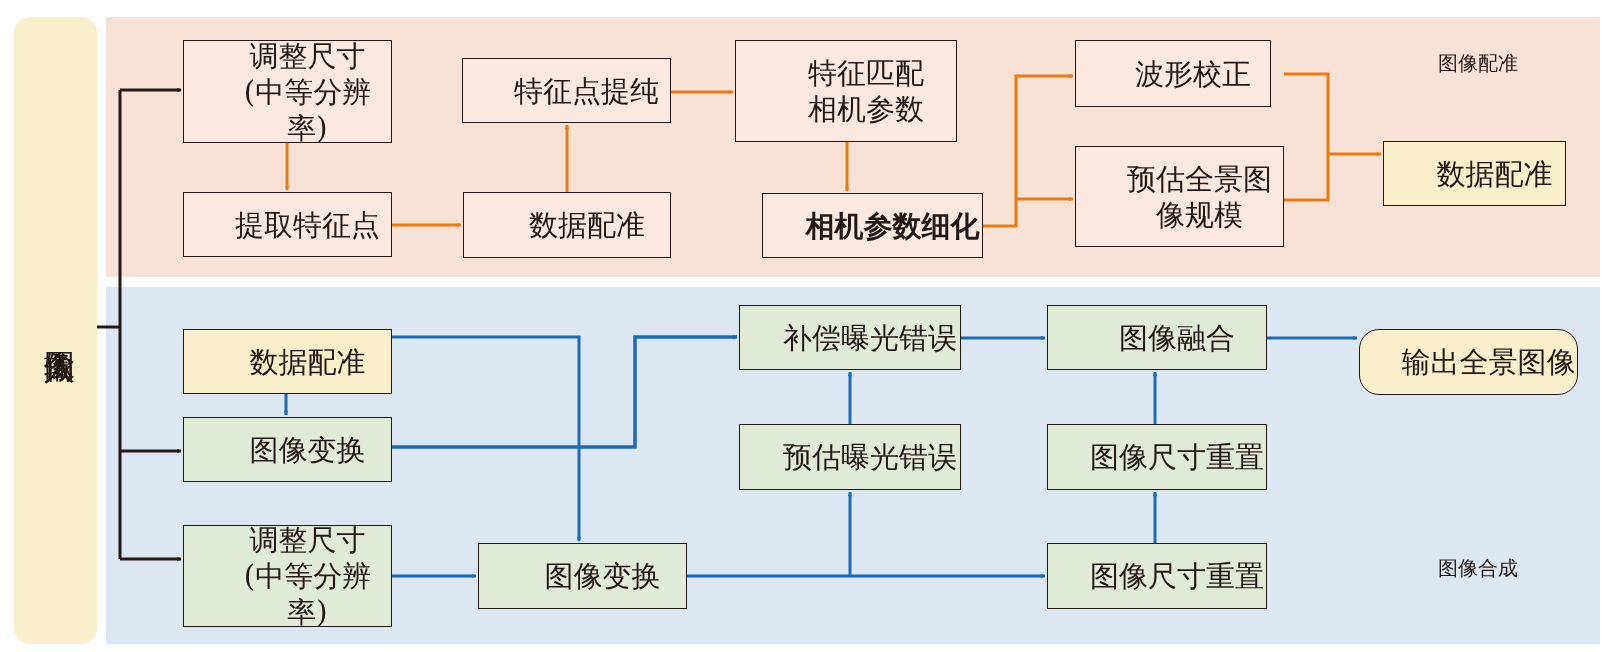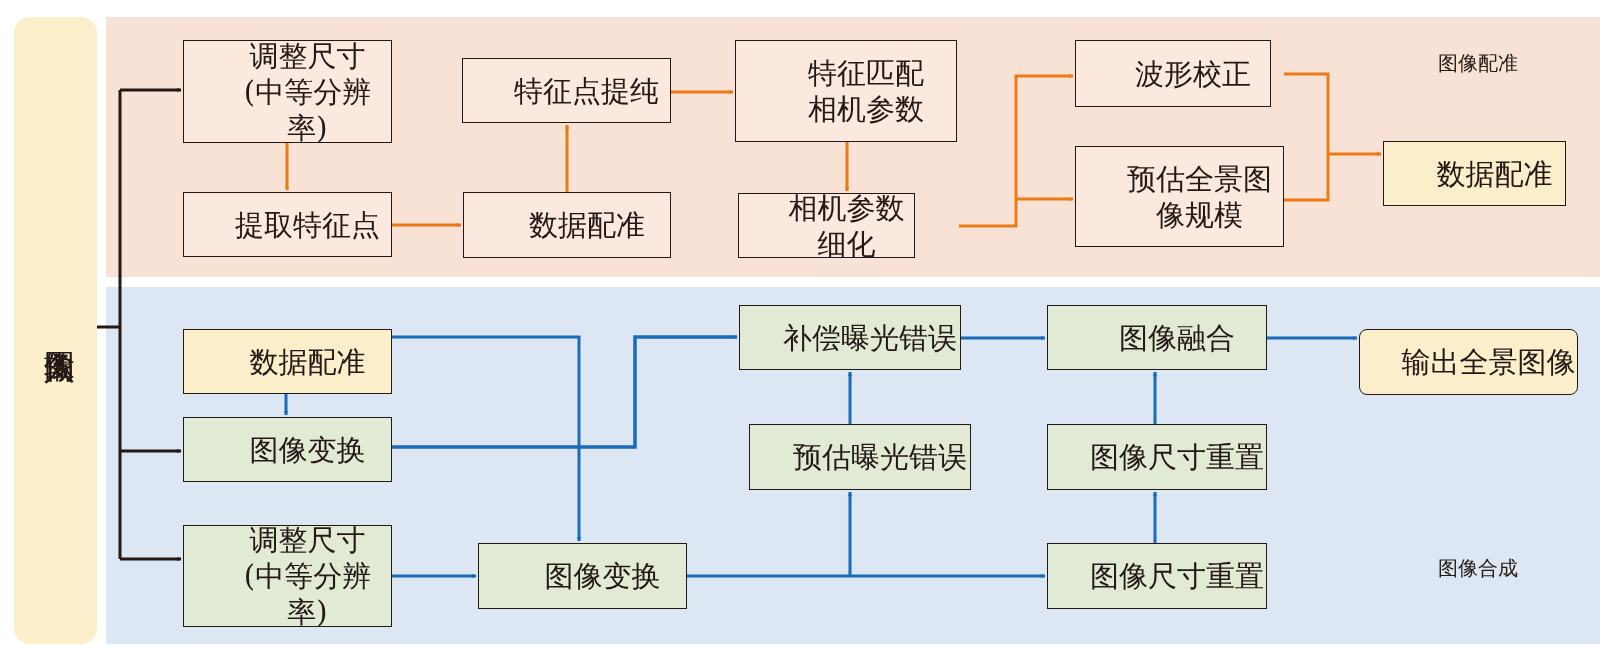--- a/index.html
+++ b/index.html
@@ -9,21 +9,21 @@
   .input-pill { left: 14px; top: 17px; width: 83px; height: 627px; background: #fbeecb; border-radius: 16px; }
   .input-label { left: 14px; top: 262px; width: 83px; text-align: center; font-size: 31px; line-height: 32px; }
   .region-top { left: 106px; top: 17px; width: 1494px; height: 260px; background: #f8e2d6; }
   .region-bottom { left: 106px; top: 287px; width: 1494px; height: 357px; background: #dce7f3; }
   .region-label { font-size: 20px; line-height: 34px; white-space: nowrap; }
   .box { border: 1.5px solid #231815; display: flex; align-items: center; justify-content: center;
          text-align: center; font-size: 29px; line-height: 36px; white-space: pre-line; }
   .box.pink { background: #fbe9df; }
   .box.yellow { background: #fbeecb; margin-top: 24px; }
   .box.green { background: #e1ead5; }
-  .box.rounded { border-radius: 8px; }
+  .box.rounded { border-radius: 20px; }
   svg.wires { position: absolute; left: 0; top: 0; }
 </style>
 </head>
 <body>
 
 <div class="abs input-pill"></div>
 <div class="abs input-label" style="writing-mode: vertical-rl; height: 130px; left: 38px; width: 36px; font-size: 31px; line-height: 36px; letter-spacing: 0;">输入图像</div>
 
 <div class="abs region-top"></div>
 <div class="abs region-bottom"></div>
@@ -79,29 +79,29 @@
   </g>
 </svg>
 
 <div class="abs box pink" style="left:183px; top:40px; width:209px; height:103px;">调整尺寸
 (中等分辨率)</div>
 <div class="abs box pink" style="left:183px; top:192px; width:209px; height:65px;">提取特征点</div>
 <div class="abs box pink" style="left:463px; top:192px; width:208px; height:66px;">数据配准</div>
 <div class="abs box pink" style="left:462px; top:58px; width:209px; height:65px;">特征点提纯</div>
 <div class="abs box pink" style="left:735px; top:40px; width:222px; height:102px;">特征匹配
 相机参数</div>
-<div class="abs box pink" style="left:738px; top:193px; width:177px; height:65px;">相机参数细化</div>
+<div class="abs box pink" style="left:762px; top:193px; width:221px; height:65px;font-weight:bold;">相机参数细化</div>
 <div class="abs box pink" style="left:1075px; top:40px; width:196px; height:67px;">波形校正</div>
 <div class="abs box pink" style="left:1075px; top:146px; width:209px; height:101px;">预估全景图
 像规模</div>
 <div class="abs box yellow" style="left:1383px; top:117px; width:183px; height:65px;">数据配准</div>
 
 <div class="abs box yellow" style="left:183px; top:305px; width:209px; height:65px;">数据配准</div>
 <div class="abs box green" style="left:183px; top:417px; width:209px; height:65px;">图像变换</div>
 <div class="abs box green" style="left:183px; top:525px; width:209px; height:102px;">调整尺寸
 (中等分辨率)</div>
 <div class="abs box green" style="left:478px; top:543px; width:209px; height:66px;">图像变换</div>
 <div class="abs box green" style="left:739px; top:305px; width:222px; height:65px;">补偿曝光错误</div>
-<div class="abs box green" style="left:739px; top:424px; width:222px; height:66px;margin-left:10px;">预估曝光错误</div>
+<div class="abs box green" style="left:739px; top:424px; width:222px; height:66px;">预估曝光错误</div>
 <div class="abs box green" style="left:1047px; top:305px; width:220px; height:65px;">图像融合</div>
 <div class="abs box green" style="left:1047px; top:424px; width:220px; height:66px;">图像尺寸重置</div>
 <div class="abs box green" style="left:1047px; top:543px; width:220px; height:66px;">图像尺寸重置</div>
 <div class="abs box yellow rounded" style="left:1359px; top:305px; width:219px; height:66px;">输出全景图像</div>
 
 </body></html>

